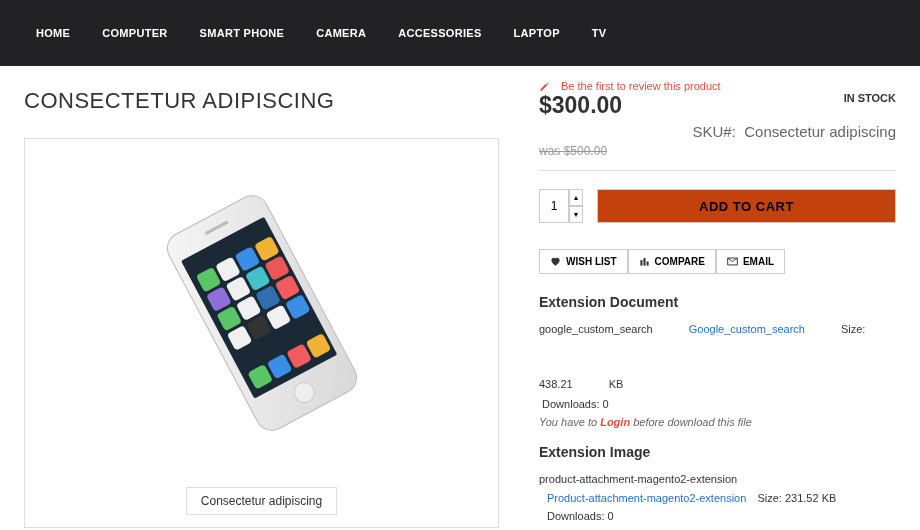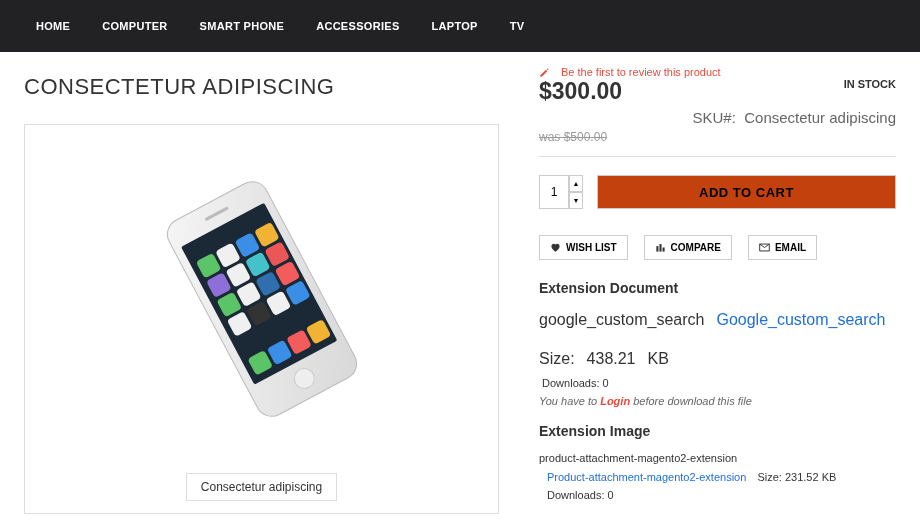--- a/index.html
+++ b/index.html
@@ -1,17 +1,17 @@
 <!DOCTYPE html>
 <html><head>
 <meta charset="utf-8">
 <style>
 *{box-sizing:border-box;margin:0;padding:0}
 body{font-family:Arial,Helvetica,sans-serif;background:#fff;color:#333;width:920px}
-.nav{background:#222225;padding:8px 20px}
+.nav{background:#222225;padding:15px 20px}
 .nav ul{list-style:none;display:flex}
 .nav li{padding:12px 16px;font-size:11px;font-weight:700;color:#fff;letter-spacing:.3px;cursor:pointer}
 .container{padding:14px 24px;display:flex;gap:40px}
 .left{flex:0 0 475px}
 .title{font-size:22px;font-weight:400;letter-spacing:.5px;margin:8px 0 24px}
 .media{border:1px solid #ddd;height:390px;display:flex;flex-direction:column;align-items:center;justify-content:flex-end;position:relative;background:#fff}
 .media-img{flex:1;width:100%;display:flex;align-items:center;justify-content:center}
 .phone{width:260px;height:250px;position:relative}
 .phone svg{width:100%;height:100%}
 .caption{border:1px solid #ddd;padding:6px 14px;font-size:12px;margin-bottom:12px}
@@ -23,41 +23,42 @@
 .stock{font-size:11px;font-weight:700}
 .sku{font-size:15px;color:#666;text-align:right;margin-bottom:4px}
 .old{font-size:12px;color:#999;text-decoration:line-through;margin-bottom:12px}
 .hr{border-top:1px solid #ddd;margin-bottom:18px}
 .cart-row{display:flex;gap:14px;margin-bottom:26px}
 .qty-wrap{display:flex}
 .qty{width:30px;height:34px;border:1px solid #ccc;text-align:center;font-size:12px}
 .spin{display:flex;flex-direction:column}
 .spin button{width:14px;height:17px;border:1px solid #ccc;background:#fff;font-size:7px;line-height:1;padding:0;cursor:pointer}
 .addcart{flex:1;border:1px solid #ccc;background:#c2410c;font-size:13px;font-weight:700;letter-spacing:.5px;cursor:pointer}
-.act-row{display:flex;gap:16px;margin-bottom:20px}
+.act-row{display:flex;gap:0;margin-bottom:20px}
 .act{border:1px solid #ccc;padding:6px 10px;font-size:10px;font-weight:700;display:flex;align-items:center;gap:5px;cursor:pointer;background:#fff}
 .act svg{width:11px;height:11px;fill:#333}
 .section-h{font-size:18px;font-weight:700;border-bottom:1px solid #ddd;padding-bottom:8px;margin-bottom:18px}
 .sub-h{font-size:14px;font-weight:700;margin-bottom:10px}
 .att-line{font-size:11px;line-height:1.7;margin-bottom:2px}
 .att-line a{color:#1e6fd8;text-decoration:none;cursor:pointer}
 .muted{color:#333}
 .meta{display:inline-block;margin-left:8px}
 .note{font-size:11px;font-style:italic;color:#666;margin-bottom:16px}
 .note .login{color:#e74c3c;font-weight:700;}
-.top-row{display:flex;gap:12px;flex-wrap:wrap;font-size:16px}
+.top-row{display:flex;gap:36px;flex-wrap:wrap;font-size:11px}
 </style>
 </head>
 <body>
 
 <nav class="nav">
   <ul>
     <li>HOME</li>
     <li>COMPUTER</li>
     <li>SMART PHONE</li>
+    <li>CAMERA</li>
     <li>ACCESSORIES</li>
     <li>LAPTOP</li>
     <li>TV</li>
   </ul>
 </nav>
 
 <div class="container">
   <div class="left">
     <h1 class="title">CONSECTETUR ADIPISCING</h1>
     <div class="media">

